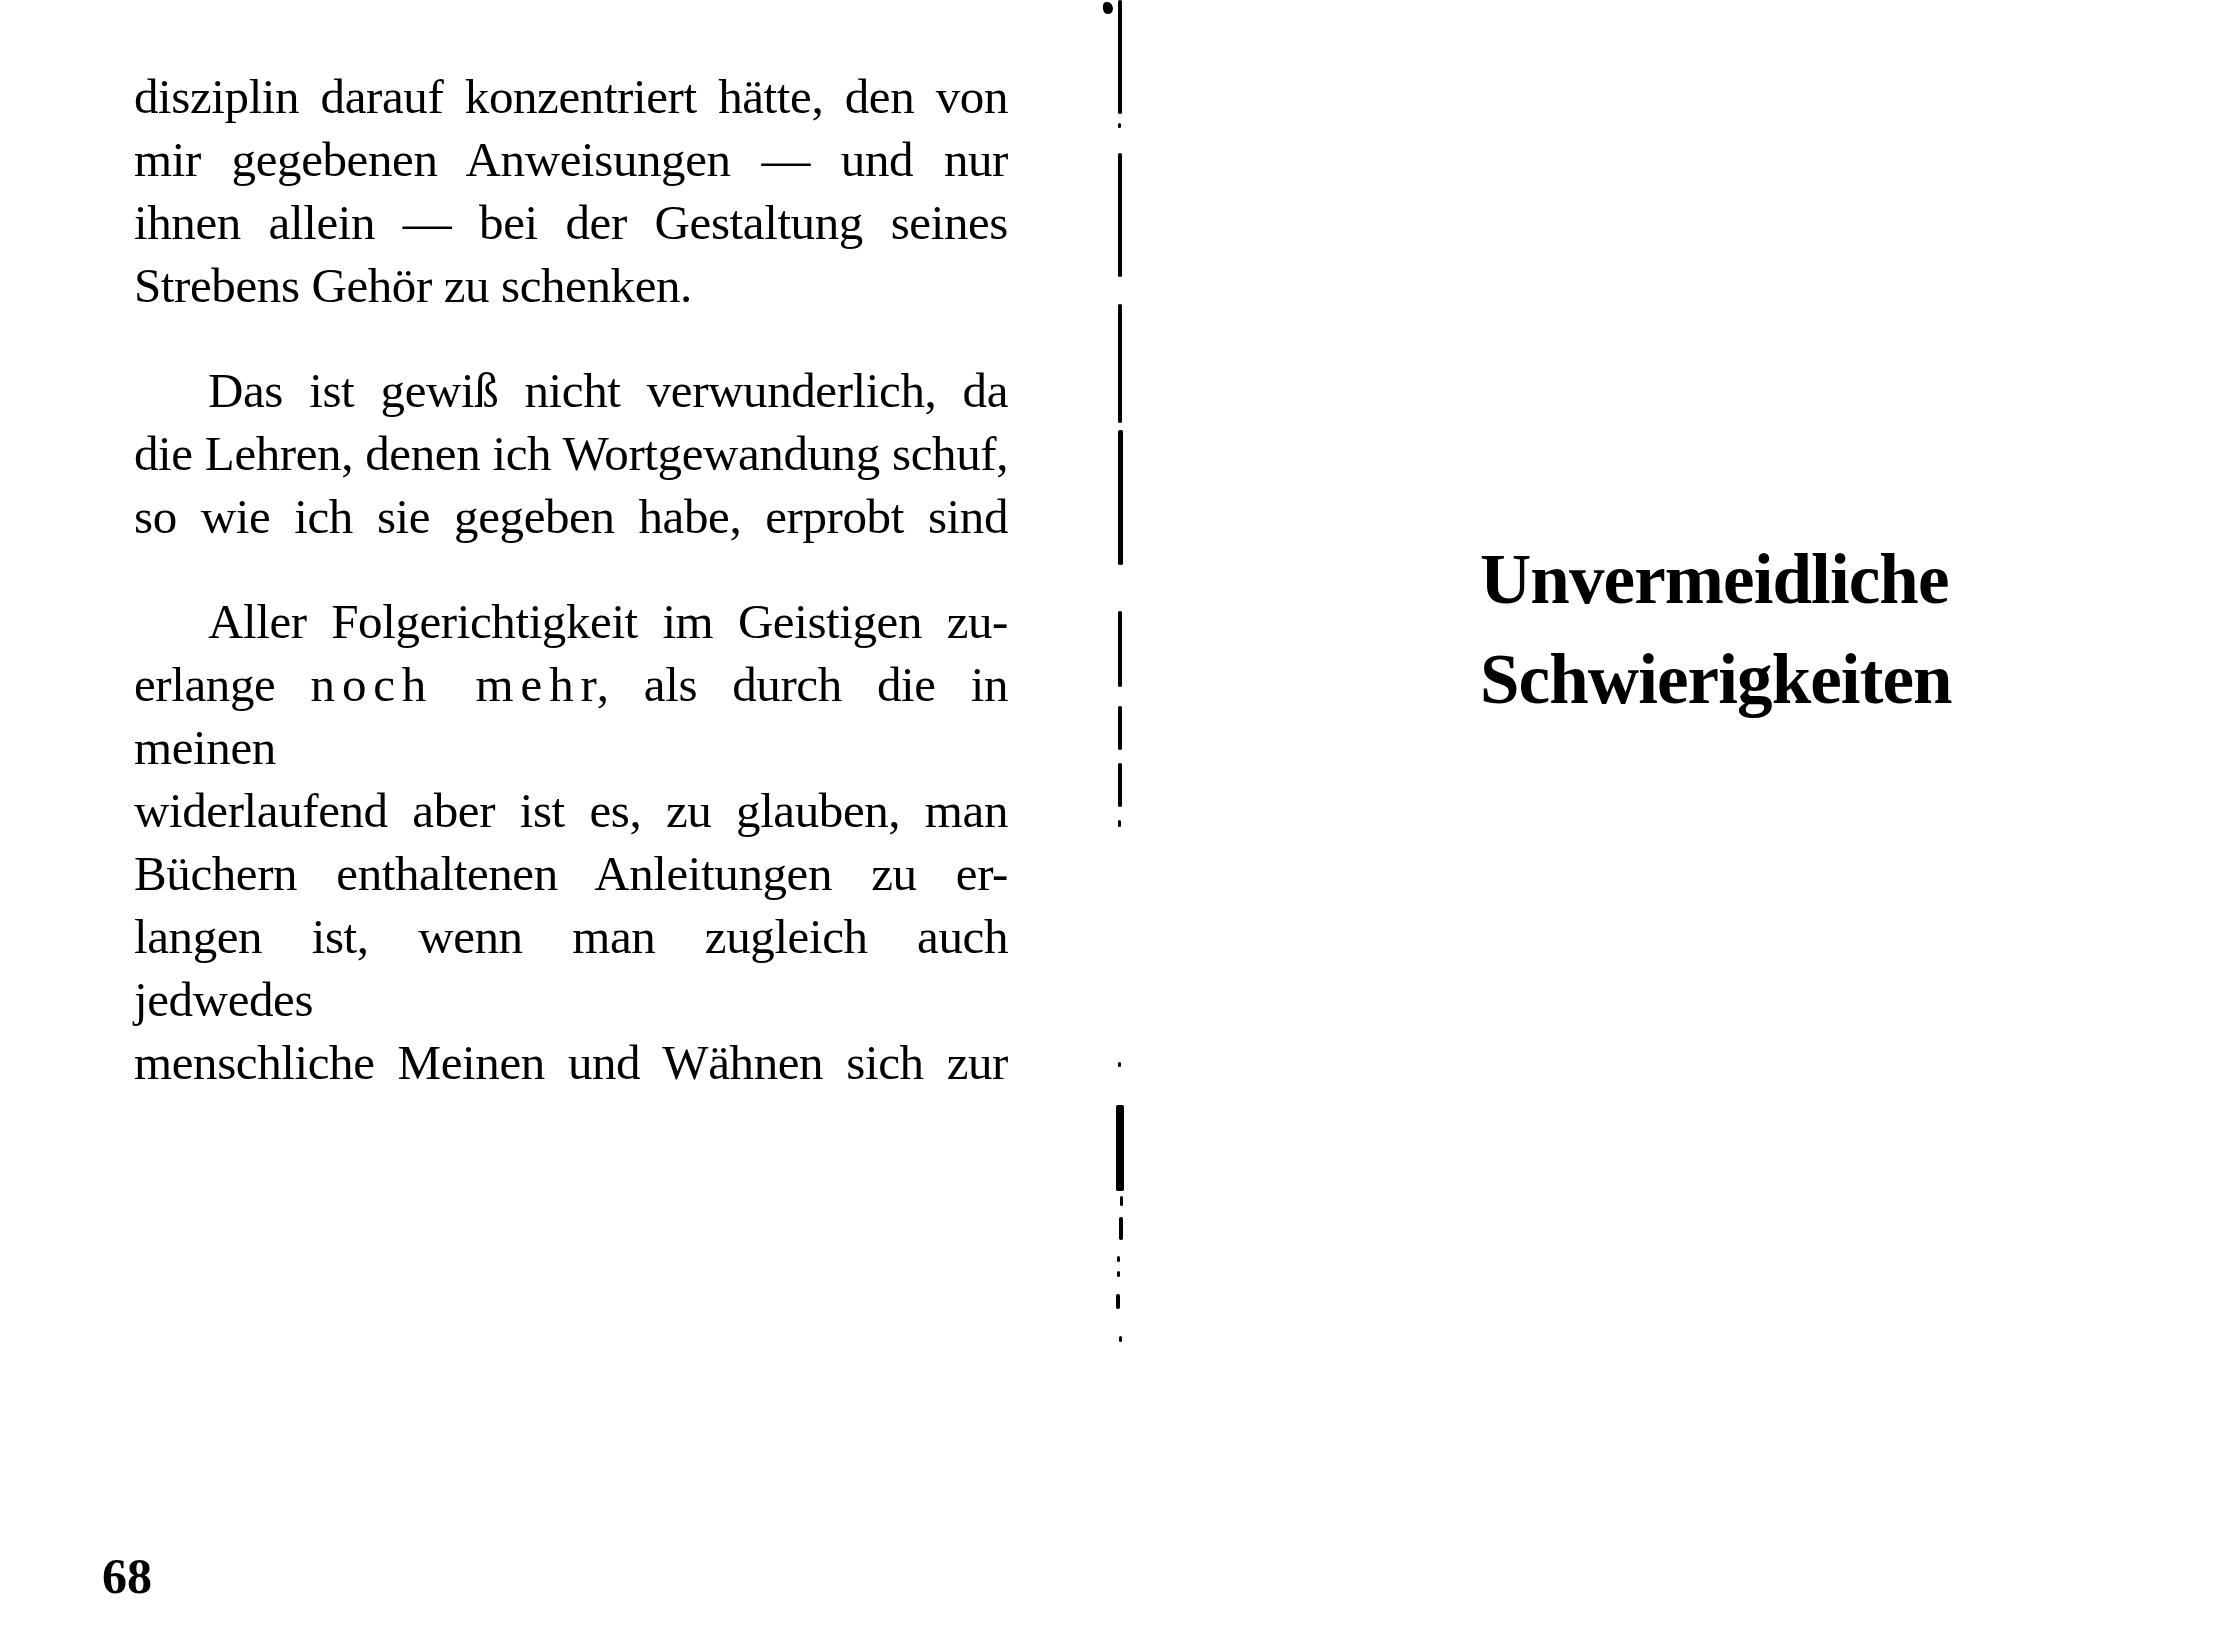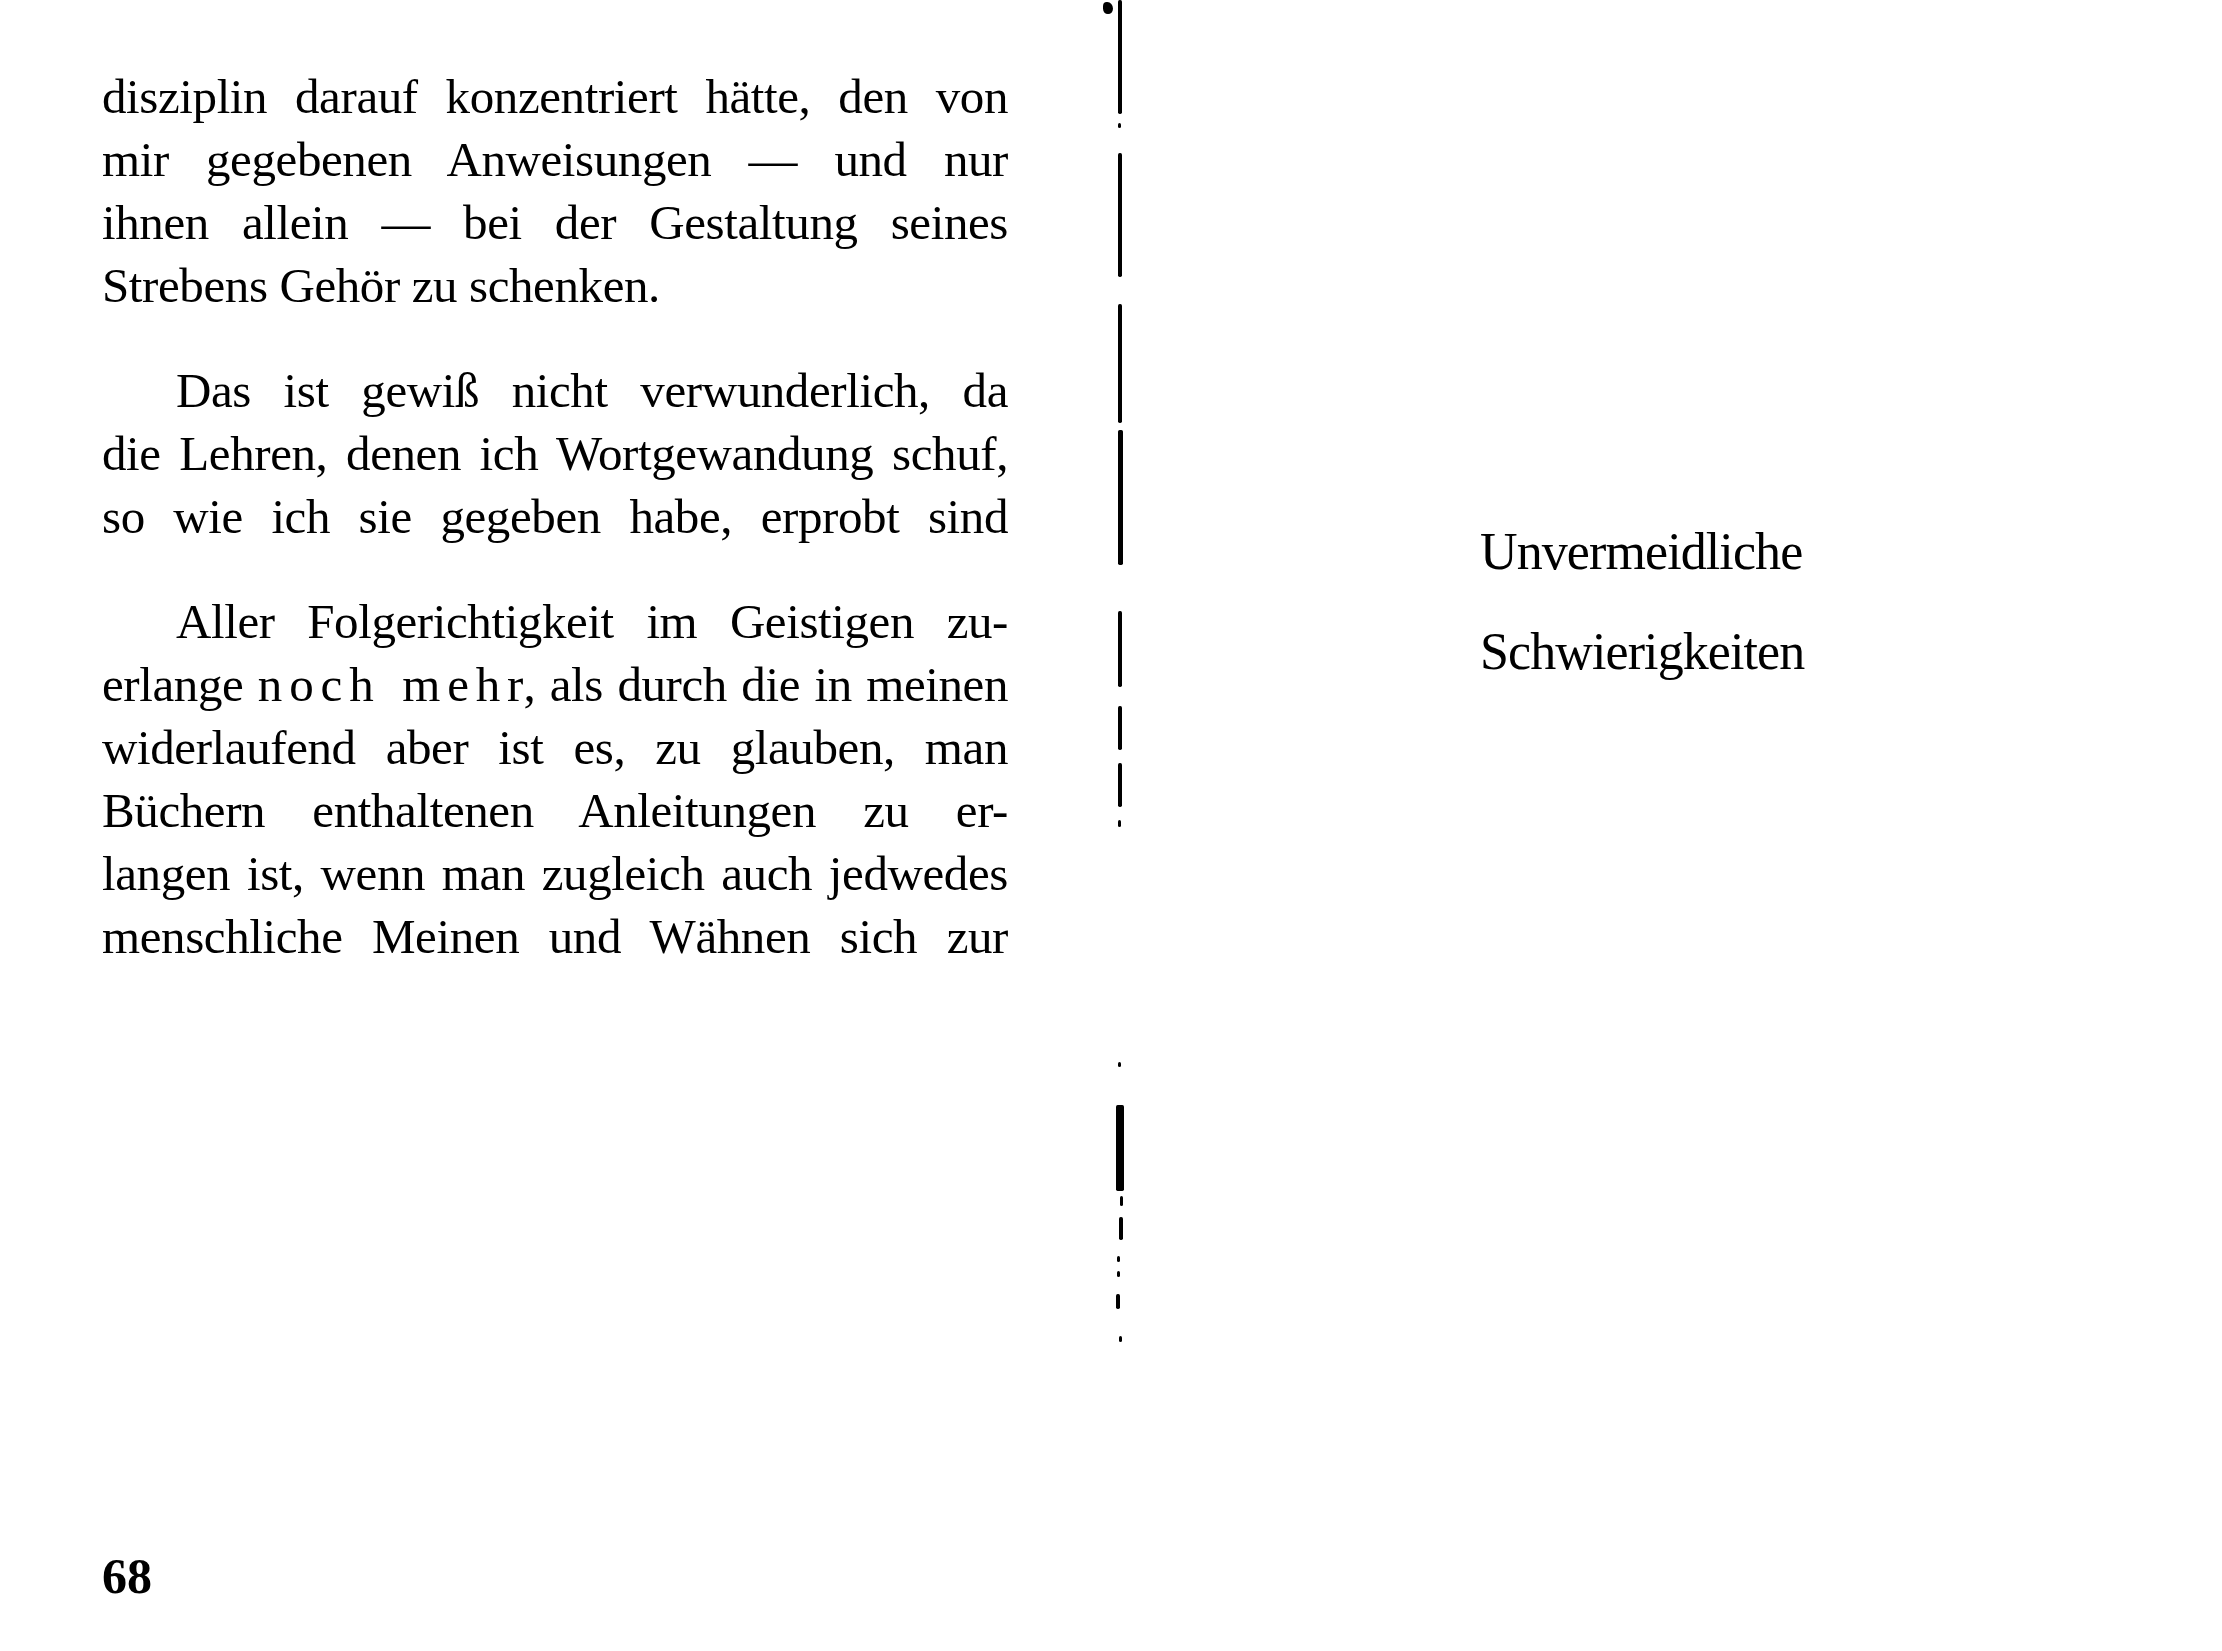--- a/index.html
+++ b/index.html
@@ -30,20 +30,21 @@
   .paragraph.indent .line:first-child {
     text-indent: 74px;
   }
   .line {
     font-size: 49px;
     line-height: 63px;
     letter-spacing: -0.4px;
     text-align: justify;
     text-align-last: justify;
     white-space: normal;
+    margin-left: 32px;
   }
   .line.last {
     text-align-last: left;
   }
   .gesperrt {
     letter-spacing: 0.14em;
     margin-right: -0.14em;
   }
 
   
@@ -65,25 +66,25 @@
   .scan-speck {
     position: absolute;
     background: #000;
     border-radius: 40% 60% 50% 50%;
   }
 
   
   .chapter-title {
     position: absolute;
     left: 1480px;
-    top: 502px;
-    font-size: 52px;
+    top: 529px;
+    font-size: 71px;
     line-height: 100px;
     letter-spacing: -0.9px;
-    font-weight: normal;
+    font-weight: bold;
     white-space: nowrap;
   }
 </style>
 </head>
 <body>
 
 <div class="spread">
 
   <div class="text-column" id="text-column">
       <div class="paragraph">

